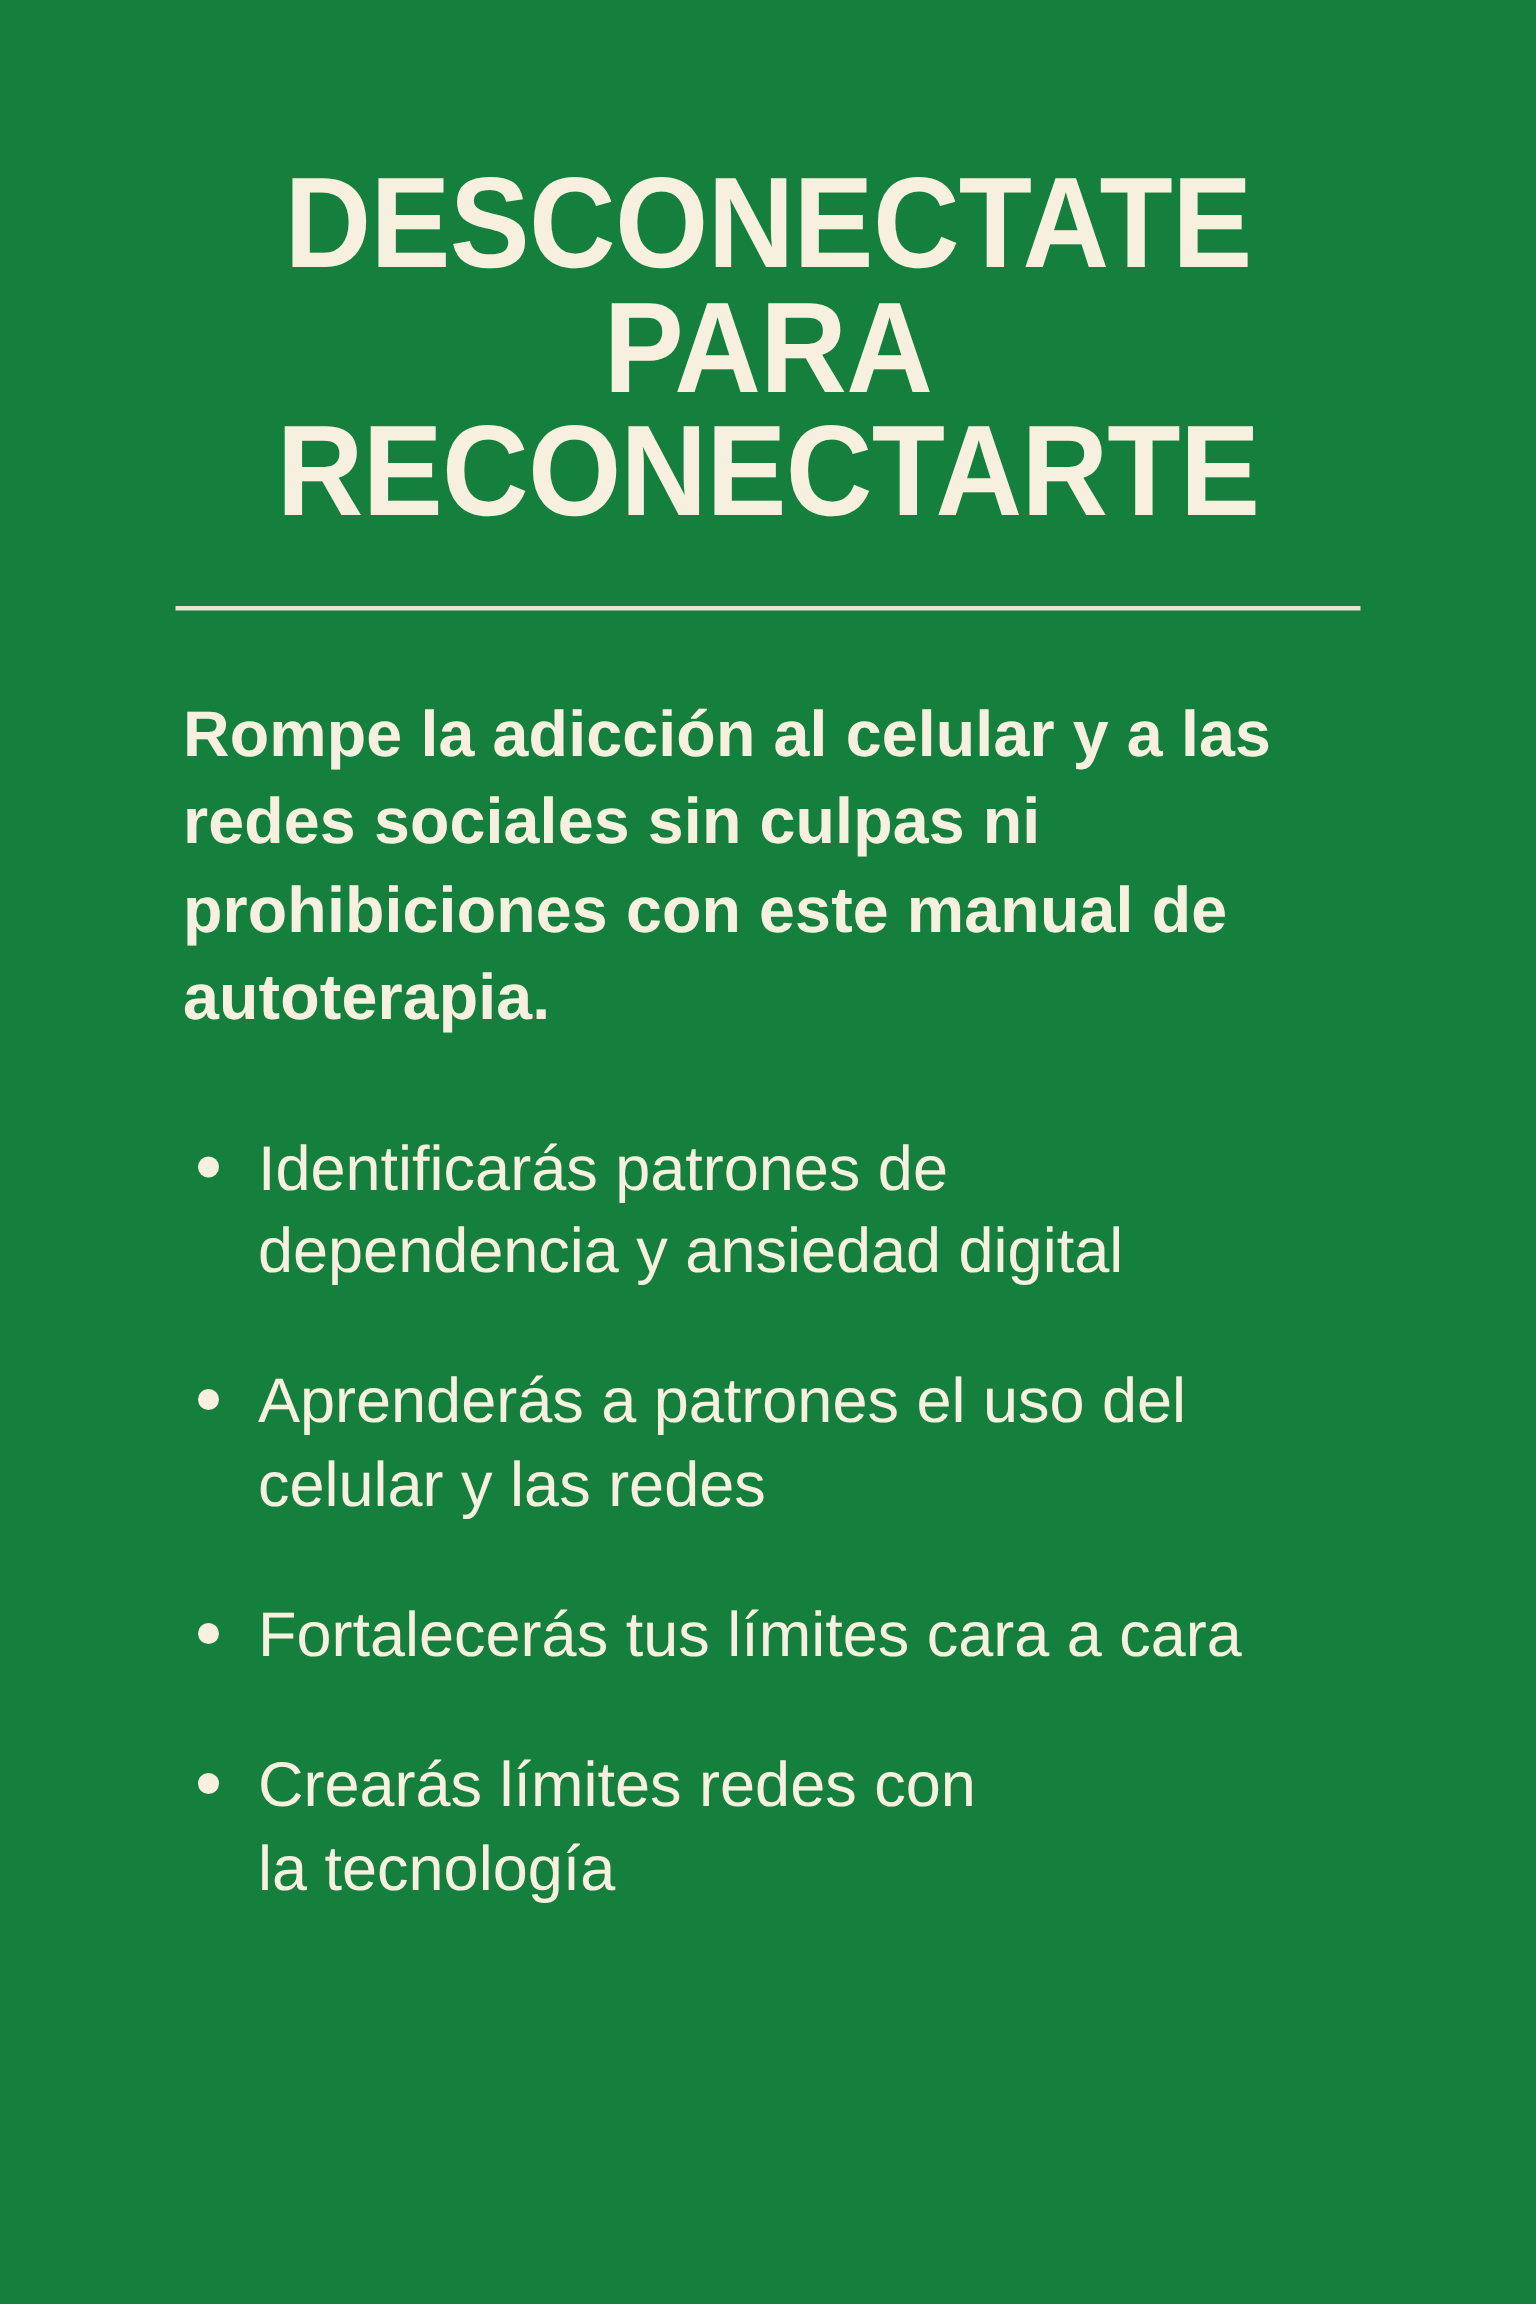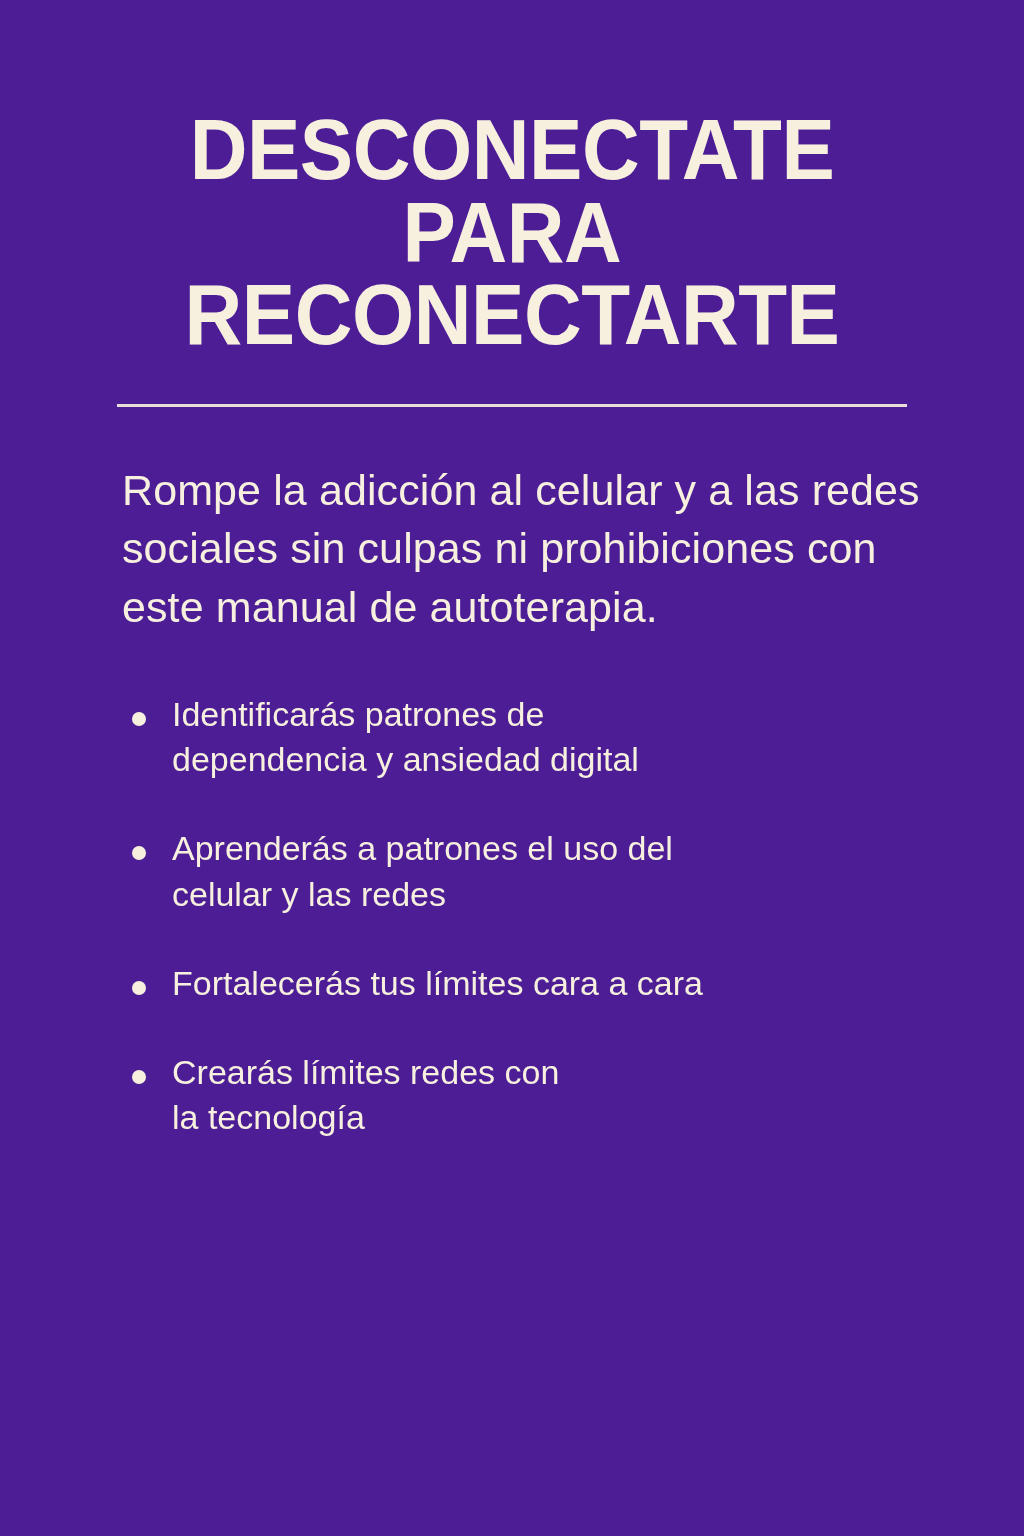--- a/index.html
+++ b/index.html
@@ -10,21 +10,21 @@
     width: 1024px;
     height: 1536px;
     background: #26395c;
     font-family: "Liberation Sans", sans-serif;
     overflow: hidden;
   }
   .poster {
     position: relative;
     width: 1024px;
     height: 1536px;
-    background: #4c1d95;
+    background: #15803d;
     box-sizing: border-box;
     padding: 108px 70px 60px 70px;
     display: flex;
     flex-direction: column;
   }
   .title {
     color: #f7f0df;
     font-family: "Liberation Sans", sans-serif;
     font-weight: bold;
     font-size: 86px;
@@ -43,34 +43,34 @@
     height: 3px;
     background: #f2ead9;
     opacity: 0.95;
   }
   .lede {
     color: #f7f0df;
     font-size: 43px;
     line-height: 1.36;
     margin: 54px 0 0 52px;
     max-width: 845px;
-    font-weight: 400;
+    font-weight: 700;
     letter-spacing: 0.1px;
   }
   .benefits {
     list-style: none;
     margin: 56px 0 0 0;
     padding: 0 0 0 52px;
   }
   .benefits li {
     position: relative;
     display: flex;
     align-items: flex-start;
     color: #f7f0df;
-    font-size: 34px;
+    font-size: 42px;
     line-height: 1.33;
     margin-bottom: 44px;
     max-width: 860px;
     font-weight: 400;
   }
   .bullet {
     flex: 0 0 auto;
     width: 14px;
     height: 14px;
     border-radius: 50%;

